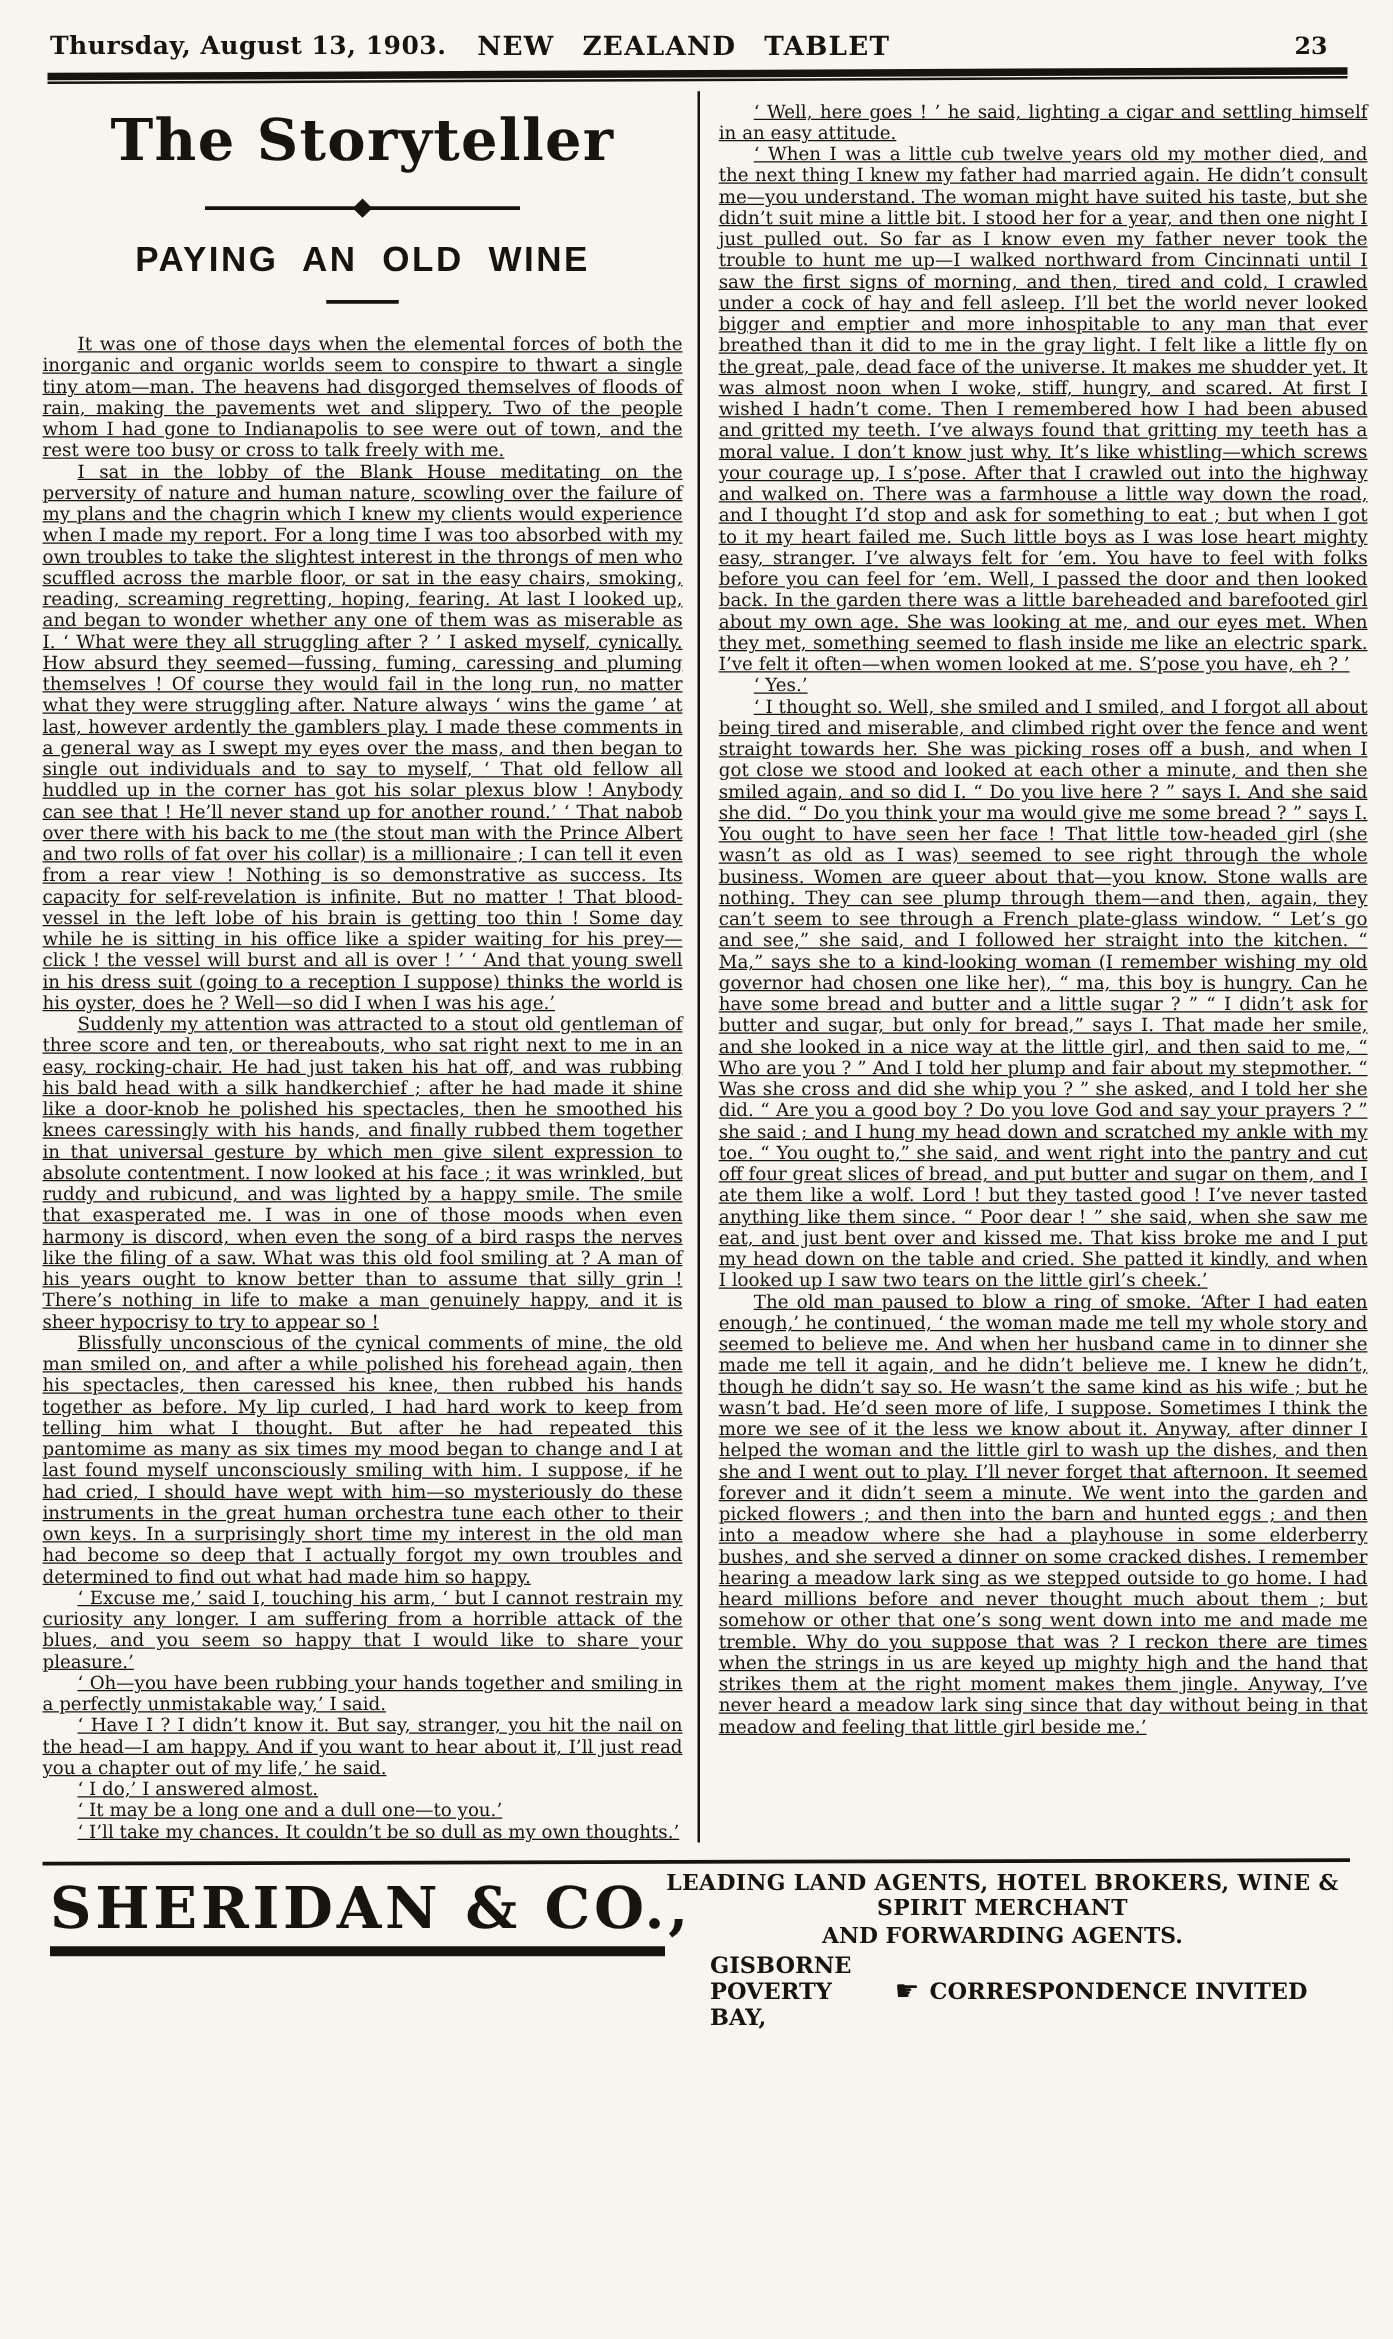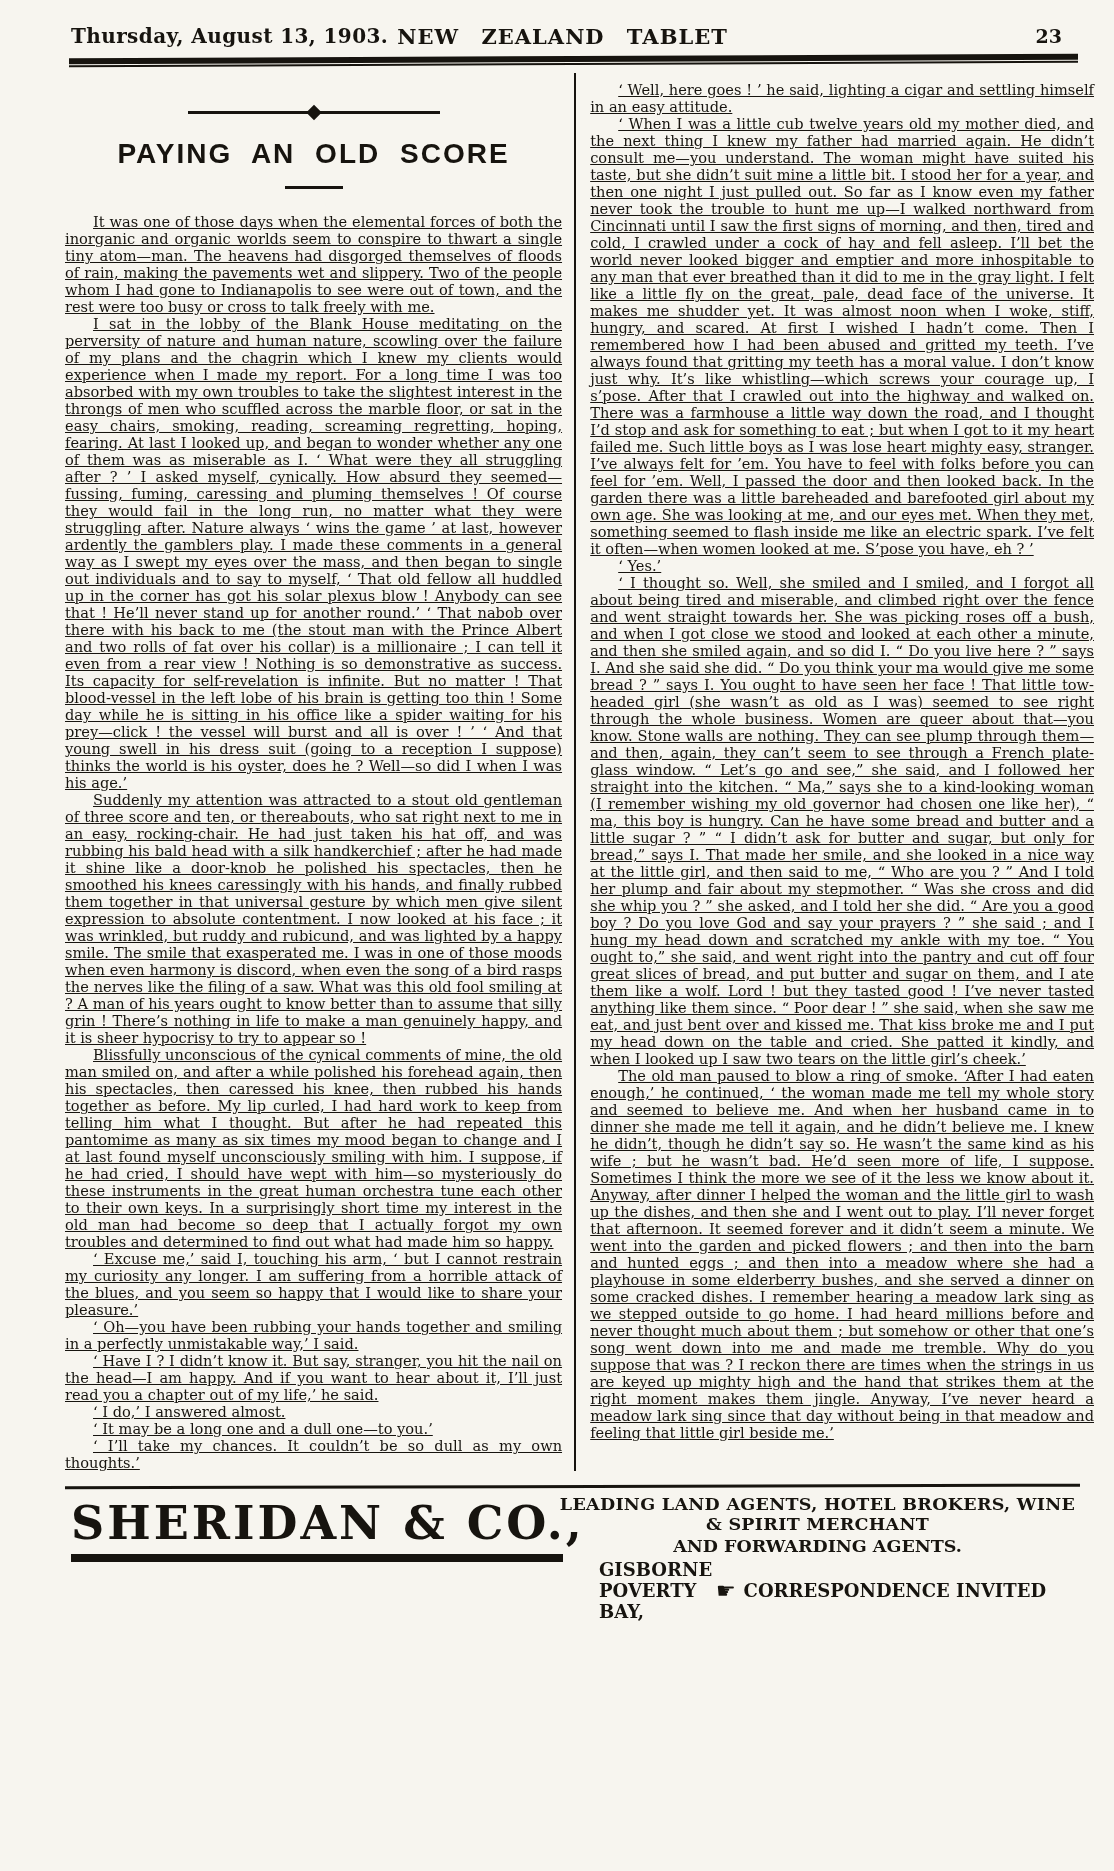--- a/index.html
+++ b/index.html
@@ -4,21 +4,21 @@
 <style>
   * { box-sizing: border-box; margin: 0; padding: 0; }
   html, body { background: #e8e6df; }
   body {
     width: 1114px; min-height: 1871px; margin: 0 auto;
     background: #f7f5ef;
     color: #17140f;
     font-family: "DejaVu Serif", "Liberation Serif", serif;
     overflow: hidden;
   }
-  .page { width: 1114px; min-height: 1871px; position: relative; padding-top: 24px; padding-left: 31px; }
+  .page { width: 1114px; min-height: 1871px; position: relative; padding-top: 24px; }
 
   
   .header-row {
     display: flex; align-items: baseline; justify-content: space-between;
     padding: 0 40px 6px 40px; position: relative;
   }
   .issue-date { font-weight: bold; font-size: 20px; letter-spacing: .4px; }
   .masthead {
     position: absolute; left: 50%; transform: translateX(-53%);
     font-weight: bold; font-size: 21px; letter-spacing: 1px; word-spacing: 14px;
@@ -90,24 +90,25 @@
     <span class="issue-date">Thursday, August 13, 1903.</span>
     <span class="masthead">NEW ZEALAND TABLET</span>
     <span class="page-number">23</span>
   </div>
   <div class="header-rule"></div>
 
   <div class="columns">
 
     <div class="col-left">
       <div class="title-block">
+        <div class="section-title">The Storyteller</div>
         <div class="orn-divider">
           <span class="diamond"></span>
         </div>
-        <div class="story-title">PAYING AN OLD SCORE</div>
+        <div class="story-title">PAYING AN OLD WINE</div>
         <div class="mini-rule"></div>
       </div>
       <div class="body-text">
           <p class="para">It was one of those days when the elemental forces of both the inorganic and organic worlds seem to conspire to thwart a single tiny atom—man.  The heavens had disgorged themselves of floods of rain, making the pavements wet and slippery.  Two of the people whom I had gone to Indianapolis to see were out of town, and the rest were too busy or cross to talk freely with me.</p>
           <p class="para">I sat in the lobby of the Blank House meditating on the perversity of nature and human nature, scowling over the failure of my plans and the chagrin which I knew my clients would experience when I made my report.  For a long time I was too absorbed with my own troubles to take the slightest interest in the throngs of men who scuffled across the marble floor, or sat in the easy chairs, smoking, reading, screaming regretting, hoping, fearing.  At last I looked up, and began to wonder whether any one of them was as miserable as I.  ‘ What were they all struggling after ? ’  I asked myself, cynically.  How absurd they seemed—fussing, fuming, caressing and pluming themselves !  Of course they would fail in the long run, no matter what they were struggling after.  Nature always ‘ wins the game ’ at last, however ardently the gamblers play.  I made these comments in a general way as I swept my eyes over the mass, and then began to single out individuals and to say to myself, ‘ That old fellow all huddled up in the corner has got his solar plexus blow !  Anybody can see that !  He’ll never stand up for another round.’  ‘ That nabob over there with his back to me (the stout man with the Prince Albert and two rolls of fat over his collar) is a millionaire ; I can tell it even from a rear view !  Nothing is so demonstrative as success.  Its capacity for self-revelation is infinite.  But no matter !  That blood-vessel in the left lobe of his brain is getting too thin !  Some day while he is sitting in his office like a spider waiting for his prey—click !  the vessel will burst and all is over ! ’  ‘ And that young swell in his dress suit (going to a reception I suppose) thinks the world is his oyster, does he ?  Well—so did I when I was his age.’</p>
           <p class="para">Suddenly my attention was attracted to a stout old gentleman of three score and ten, or thereabouts, who sat right next to me in an easy, rocking-chair.  He had just taken his hat off, and was rubbing his bald head with a silk handkerchief ; after he had made it shine like a door-knob he polished his spectacles, then he smoothed his knees caressingly with his hands, and finally rubbed them together in that universal gesture by which men give silent expression to absolute contentment.  I now looked at his face ; it was wrinkled, but ruddy and rubicund, and was lighted by a happy smile.  The smile that exasperated me.  I was in one of those moods when even harmony is discord, when even the song of a bird rasps the nerves like the filing of a saw.  What was this old fool smiling at ?  A man of his years ought to know better than to assume that silly grin !  There’s nothing in life to make a man genuinely happy, and it is sheer hypocrisy to try to appear so !</p>
           <p class="para">Blissfully unconscious of the cynical comments of mine, the old man smiled on, and after a while polished his forehead again, then his spectacles, then caressed his knee, then rubbed his hands together as before.  My lip curled, I had hard work to keep from telling him what I thought.  But after he had repeated this pantomime as many as six times my mood began to change and I at last found myself unconsciously smiling with him.  I suppose, if he had cried, I should have wept with him—so mysteriously do these instruments in the great human orchestra tune each other to their own keys.  In a surprisingly short time my interest in the old man had become so deep that I actually forgot my own troubles and determined to find out what had made him so happy.</p>
           <p class="para">‘ Excuse me,’ said I, touching his arm, ‘ but I cannot restrain my curiosity any longer.  I am suffering from a horrible attack of the blues, and you seem so happy that I would like to share your pleasure.’</p>
           <p class="para">‘ Oh—you have been rubbing your hands together and smiling in a perfectly unmistakable way,’ I said.</p>
           <p class="para">‘ Have I ?  I didn’t know it.  But say, stranger, you hit the nail on the head—I am happy.  And if you want to hear about it, I’ll  just read you a chapter out  of my life,’ he said.</p>

